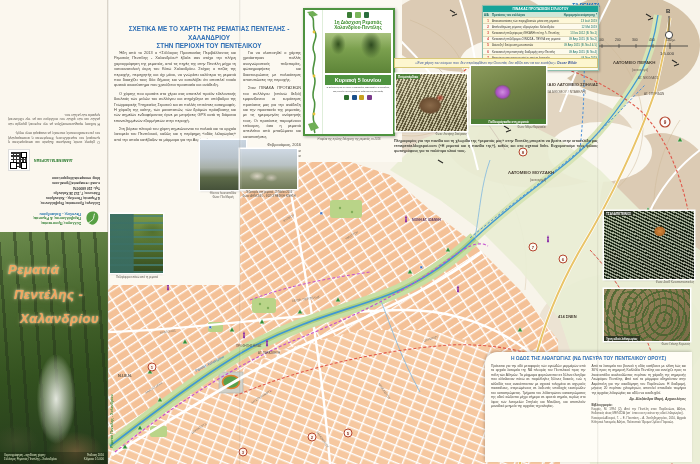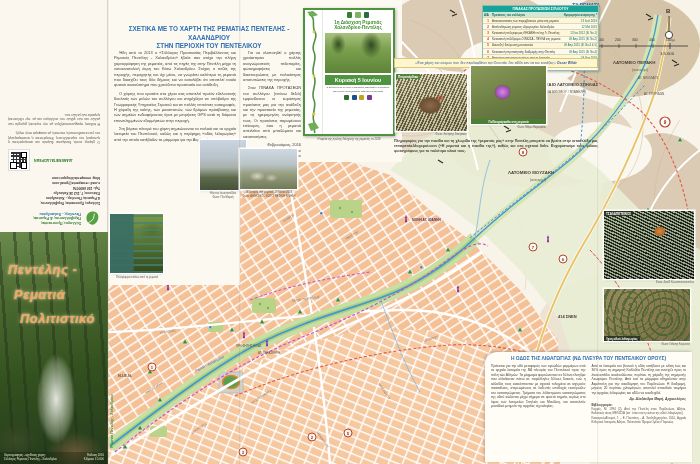--- a/index.html
+++ b/index.html
@@ -414,23 +414,23 @@
             <div class="qr-c bl"></div>
         </div>
       </div>
       <p class="tiny">Ο χάρτης αυτός διανέμεται δωρεάν και απαγορεύεται η εμπορική του εκμετάλλευση. Επιτρέπεται η αναπαραγωγή του για εκπαιδευτικούς σκοπούς με αναφορά στην πηγή.</p>
       <p class="tiny">Η έκδοση πραγματοποιήθηκε με την ευγενική χορηγία των μελών και των φίλων του συλλόγου και με την εθελοντική εργασία των μελών του.</p>
     </div>
   </div>
 
   <div class="abs panel-cover">
     <div class="cover-title">
+      <div>Ρεματιά</div>
       <div>Πεντέλης -</div>
-      <div>Ρεματιά</div>
-      <div>Πολιτιστικό</div>
+      <div>Χαλανδρίου</div>
     </div>
     <div class="cover-credits">
       <div>
         <div>Χαρτογράφηση - σχεδίαση χάρτη:</div>
         <div>Σύλλογος Ρεματιάς Πεντέλης - Χαλανδρίου</div>
       </div>
       <div style="text-align:right">
         <div>Έκδοση 2016</div>
         <div>Κλίμακα 1:5.000</div>
       </div>

